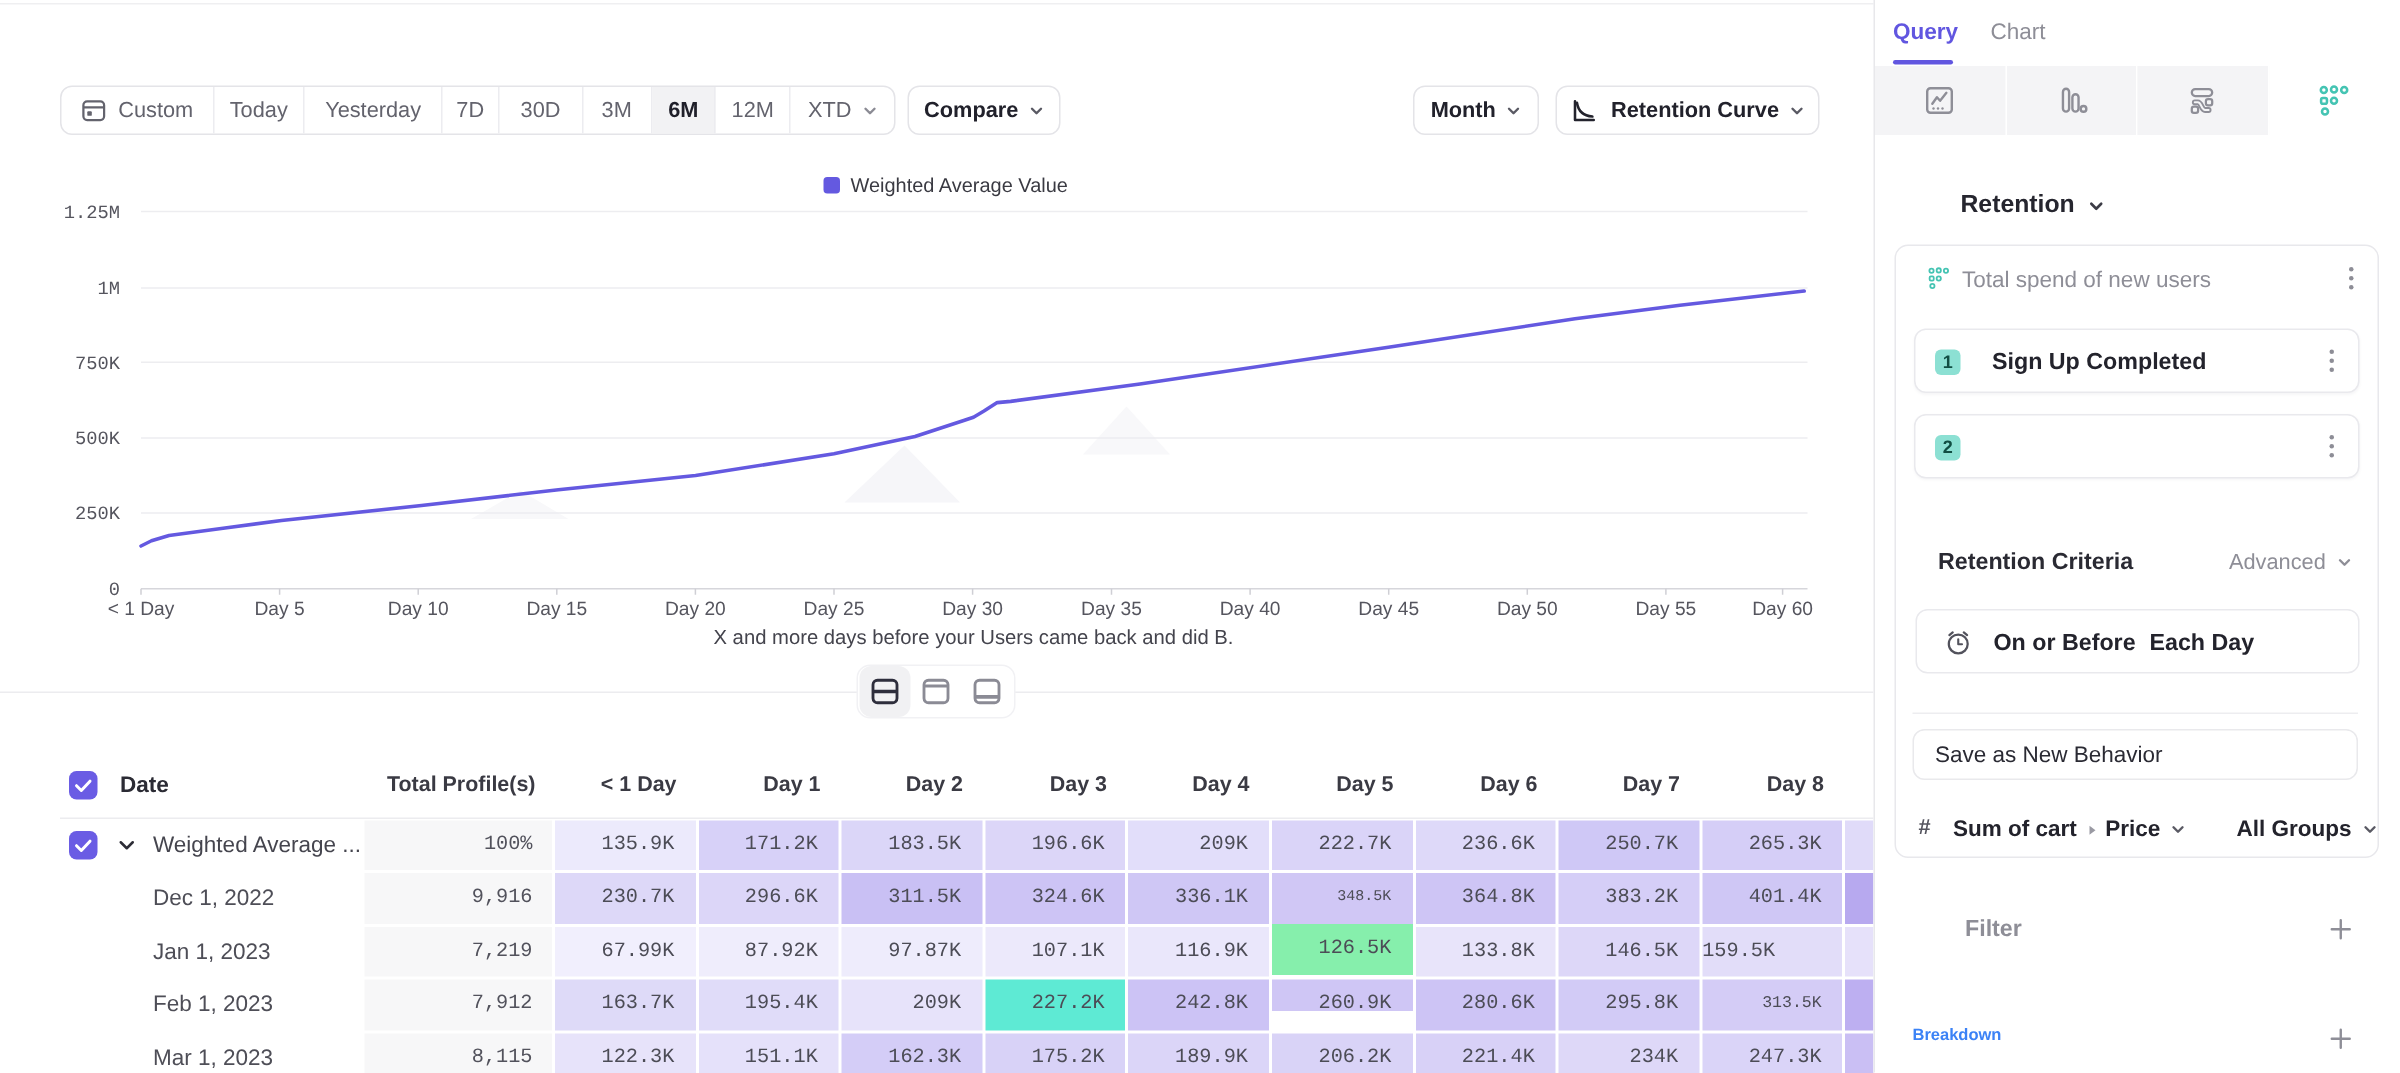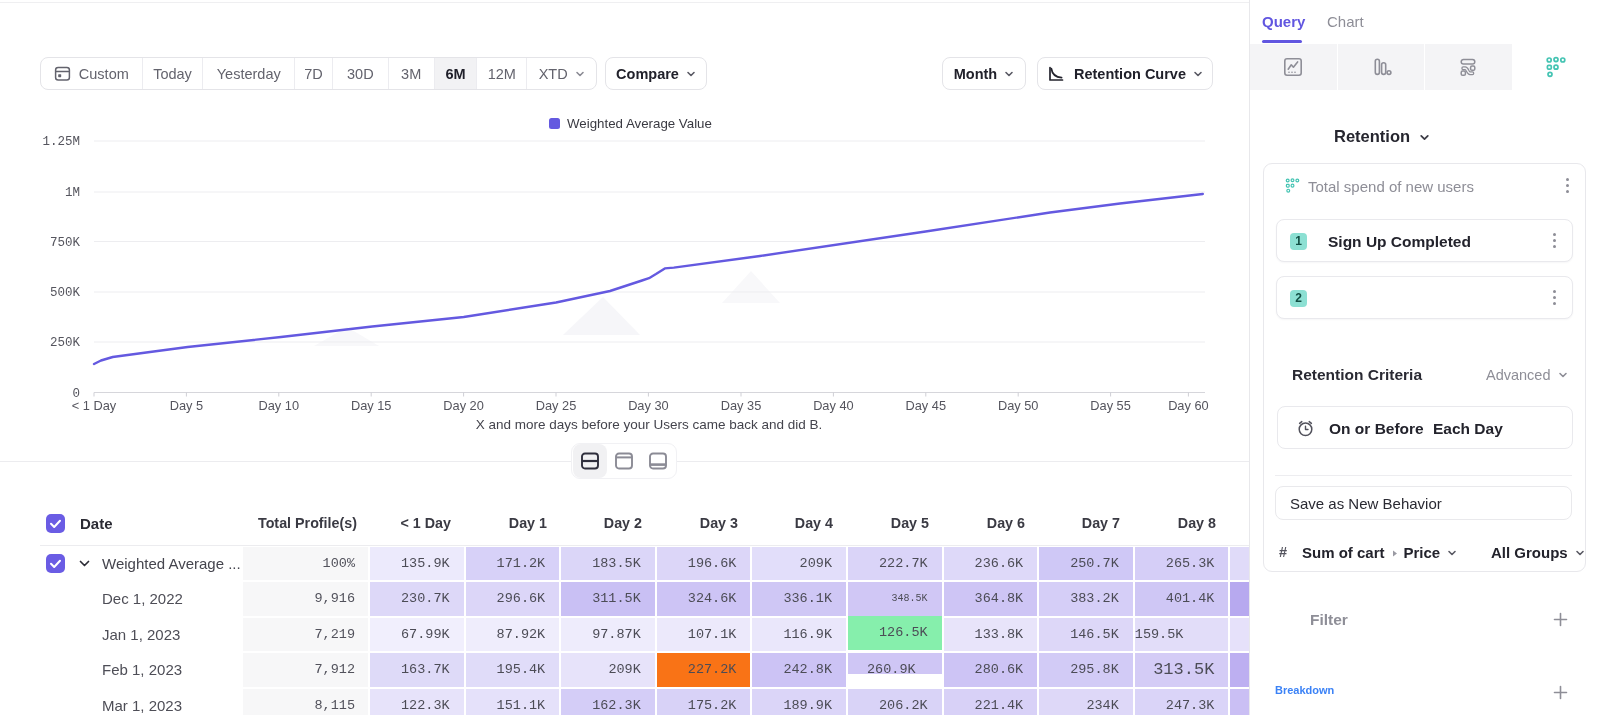--- a/index.html
+++ b/index.html
@@ -168,26 +168,26 @@
 <div class="abs mono" style="left:848.0px;top:616px;width:93.6px;height:33.6px;line-height:33.6px;background:#86efac;text-align:right;padding-right:14px;font-size:13.5px;color:#4c4c56;">126.5K</div>
 <div class="abs mono" style="left:943.6px;top:617.6px;width:93.6px;height:33.6px;line-height:33.6px;background:#e8e4fa;text-align:right;padding-right:14px;font-size:13.5px;color:#4c4c56;">133.8K</div>
 <div class="abs mono" style="left:1039.2px;top:617.6px;width:93.6px;height:33.6px;line-height:33.6px;background:#ddd7f8;text-align:right;padding-right:14px;font-size:13.5px;color:#4c4c56;">146.5K</div>
 <div class="abs mono" style="left:1134.8px;top:617.6px;width:93.6px;height:33.6px;line-height:33.6px;background:#e2ddf9;text-align:left;padding-right:14px;font-size:13.5px;color:#4c4c56;">159.5K</div>
 <div class="abs" style="left:1230.4px;top:617.6px;width:18.6px;height:33.6px;background:#e6e1fa;"></div>
 <div class="abs" style="left:102px;top:653.2px;height:33.6px;line-height:33.6px;font-size:15px;color:#4e4e57;">Feb 1, 2023</div>
 <div class="abs mono" style="left:243px;top:653.2px;width:125px;height:33.6px;line-height:33.6px;background:#f7f7f8;text-align:right;padding-right:13px;font-size:13.5px;color:#52525c;">7,912</div>
 <div class="abs mono" style="left:370.0px;top:653.2px;width:93.6px;height:33.6px;line-height:33.6px;background:#dedaf8;text-align:right;padding-right:14px;font-size:13.5px;color:#4c4c56;">163.7K</div>
 <div class="abs mono" style="left:465.6px;top:653.2px;width:93.6px;height:33.6px;line-height:33.6px;background:#e0dcf9;text-align:right;padding-right:14px;font-size:13.5px;color:#4c4c56;">195.4K</div>
 <div class="abs mono" style="left:561.2px;top:653.2px;width:93.6px;height:33.6px;line-height:33.6px;background:#e7e3fa;text-align:right;padding-right:14px;font-size:13.5px;color:#4c4c56;">209K</div>
-<div class="abs mono" style="left:656.8px;top:653.2px;width:93.6px;height:33.6px;line-height:33.6px;background:#f97316;text-align:right;padding-right:14px;font-size:13.5px;color:#4c4c56;">227.2K</div>
+<div class="abs mono" style="left:656.8px;top:653.2px;width:93.6px;height:33.6px;line-height:33.6px;background:#5eead4;text-align:right;padding-right:14px;font-size:13.5px;color:#4c4c56;">227.2K</div>
 <div class="abs mono" style="left:752.4px;top:653.2px;width:93.6px;height:33.6px;line-height:33.6px;background:#ccc3f5;text-align:right;padding-right:14px;font-size:13.5px;color:#4c4c56;">242.8K</div>
-<div class="abs mono" style="left:848.0px;top:653.2px;width:93.6px;height:21px;line-height:33.6px;background:#cfc6f5;text-align:right;padding-right:26px;font-size:13.5px;color:#4c4c56;">260.9K</div>
+<div class="abs mono" style="left:848.0px;top:653.2px;width:93.6px;height:21px;line-height:33.6px;background:#cfc6f5;text-align:right;padding-right:14px;font-size:13.5px;color:#4c4c56;">260.9K</div>
 <div class="abs mono" style="left:943.6px;top:653.2px;width:93.6px;height:33.6px;line-height:33.6px;background:#cdc4f5;text-align:right;padding-right:14px;font-size:13.5px;color:#4c4c56;">280.6K</div>
 <div class="abs mono" style="left:1039.2px;top:653.2px;width:93.6px;height:33.6px;line-height:33.6px;background:#d2cbf6;text-align:right;padding-right:14px;font-size:13.5px;color:#4c4c56;">295.8K</div>
-<div class="abs mono" style="left:1134.8px;top:653.2px;width:93.6px;height:33.6px;line-height:33.6px;background:#d4ccf6;text-align:right;padding-right:14px;font-size:17px;color:#4c4c56;">313.5K</div>
+<div class="abs mono" style="left:1134.8px;top:653.2px;width:93.6px;height:33.6px;line-height:33.6px;background:#d4ccf6;text-align:right;padding-right:14px;font-size:11px;color:#4c4c56;">313.5K</div>
 <div class="abs" style="left:1230.4px;top:653.2px;width:18.6px;height:33.6px;background:#bdaff1;"></div>
 <div class="abs" style="left:102px;top:688.8px;height:33.6px;line-height:33.6px;font-size:15px;color:#4e4e57;">Mar 1, 2023</div>
 <div class="abs mono" style="left:243px;top:688.8px;width:125px;height:33.6px;line-height:33.6px;background:#f7f7f8;text-align:right;padding-right:13px;font-size:13.5px;color:#52525c;">8,115</div>
 <div class="abs mono" style="left:370.0px;top:688.8px;width:93.6px;height:33.6px;line-height:33.6px;background:#e7e3fa;text-align:right;padding-right:14px;font-size:13.5px;color:#4c4c56;">122.3K</div>
 <div class="abs mono" style="left:465.6px;top:688.8px;width:93.6px;height:33.6px;line-height:33.6px;background:#e5e1fa;text-align:right;padding-right:14px;font-size:13.5px;color:#4c4c56;">151.1K</div>
 <div class="abs mono" style="left:561.2px;top:688.8px;width:93.6px;height:33.6px;line-height:33.6px;background:#d4cdf7;text-align:right;padding-right:14px;font-size:13.5px;color:#4c4c56;">162.3K</div>
 <div class="abs mono" style="left:656.8px;top:688.8px;width:93.6px;height:33.6px;line-height:33.6px;background:#d8d2f7;text-align:right;padding-right:14px;font-size:13.5px;color:#4c4c56;">175.2K</div>
 <div class="abs mono" style="left:752.4px;top:688.8px;width:93.6px;height:33.6px;line-height:33.6px;background:#dbd5f8;text-align:right;padding-right:14px;font-size:13.5px;color:#4c4c56;">189.9K</div>
 <div class="abs mono" style="left:848.0px;top:688.8px;width:93.6px;height:33.6px;line-height:33.6px;background:#d9d3f7;text-align:right;padding-right:14px;font-size:13.5px;color:#4c4c56;">206.2K</div>
 <div class="abs mono" style="left:943.6px;top:688.8px;width:93.6px;height:33.6px;line-height:33.6px;background:#d8d1f7;text-align:right;padding-right:14px;font-size:13.5px;color:#4c4c56;">221.4K</div>
@@ -228,21 +228,21 @@
       <g fill="none" stroke="#45c4b3" stroke-width="1.7">
         <circle cx="5.2" cy="5" r="2"></circle>
         <circle cx="12" cy="4.6" r="2"></circle>
         <circle cx="18.8" cy="5" r="2"></circle>
         <rect x="3.4" y="10.3" width="3.9" height="3.9" rx="1.2"></rect>
         <circle cx="12" cy="12.2" r="2"></circle>
         <circle cx="6" cy="19.3" r="2"></circle>
       </g>
     </svg>
 </div>
-<div class="abs" style="left:1334px;top:127px;font-size:16.5px;font-weight:700;color:#26262f;display:flex;align-items:center;">Retention<svg class="chev" width="11" height="11" viewBox="0 0 10 10" style="margin-left:9px;margin-top:2px;">
+<div class="abs" style="left:1307px;top:127px;font-size:16.5px;font-weight:700;color:#26262f;display:flex;align-items:center;">Retention<svg class="chev" width="11" height="11" viewBox="0 0 10 10" style="margin-left:9px;margin-top:2px;">
       <path d="M2 3.5 L5 6.5 L8 3.5" fill="none" stroke="#3c3c46" stroke-width="1.6" stroke-linecap="round" stroke-linejoin="round"></path>
     </svg></div>
 <div class="abs" style="left:1263px;top:163px;width:323px;height:409px;border:1px solid #e8e8ec;border-radius:9px;"></div>
 <div class="abs" style="left:1284px;top:177px;"><svg width="17" height="17" viewBox="0 0 24 24">
       <g fill="none" stroke="#45c4b3" stroke-width="1.7">
         <circle cx="5.2" cy="5" r="2"></circle>
         <circle cx="12" cy="4.6" r="2"></circle>
         <circle cx="18.8" cy="5" r="2"></circle>
         <rect x="3.4" y="10.3" width="3.9" height="3.9" rx="1.2"></rect>
         <circle cx="12" cy="12.2" r="2"></circle>

